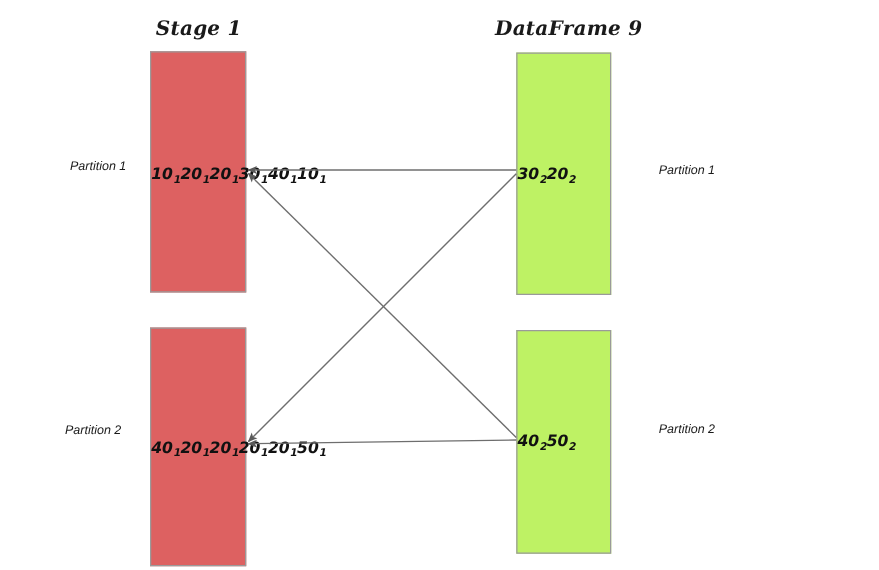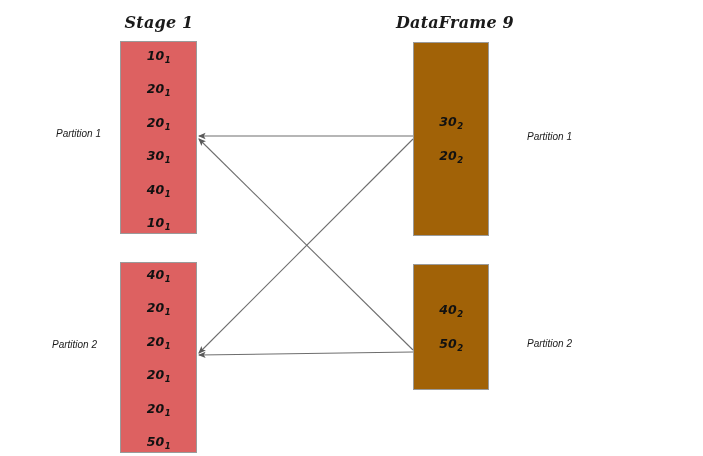--- a/index.html
+++ b/index.html
@@ -53,31 +53,31 @@
   .box {
     position: absolute;
     box-sizing: border-box;
     border: 1px solid #9a9a9a;
     display: flex;
     flex-direction: column;
     align-items: center;
     justify-content: center;
   }
   .box.left  { background: #dd6161; }
-  .box.right { background: #a16207; }
+  .box.right { background: #bef264; }
 
   #box-stage1-p1     { left: 120px; top: 41px;  width: 77px;  height: 193px; padding-top: 4px; }
   #box-stage1-p2     { left: 120px; top: 262px; width: 77px;  height: 191px; padding-top: 2px; }
   #box-dataframe2-p1 { left: 413px; top: 42px;  width: 76px;  height: 194px; }
-  #box-dataframe2-p2 { left: 413px; top: 264px; width: 76px;  height: 126px; }
+  #box-dataframe2-p2 { left: 413px; top: 264px; width: 76px;  height: 179px; }
 
   .box-rows {
     display: flex;
-    flex-direction: column;
-    align-items: center;
+    flex-direction: row;
+    align-items: flex-end;
     width: 100%;
   }
 
   .cell {
     font-family: "DejaVu Sans", sans-serif;
     font-style: italic;
     font-weight: 700;
     font-size: 12.5px;
     color: #111111;
     line-height: 1;

